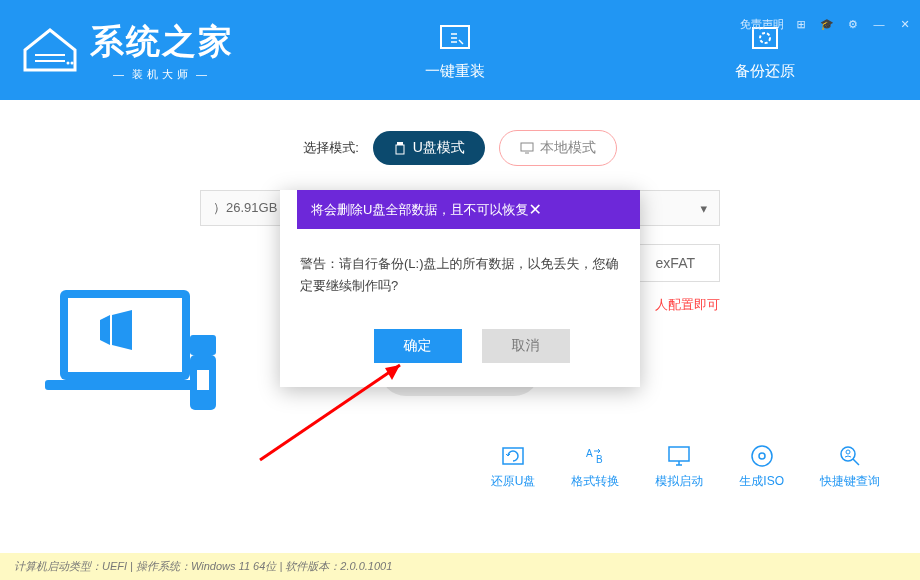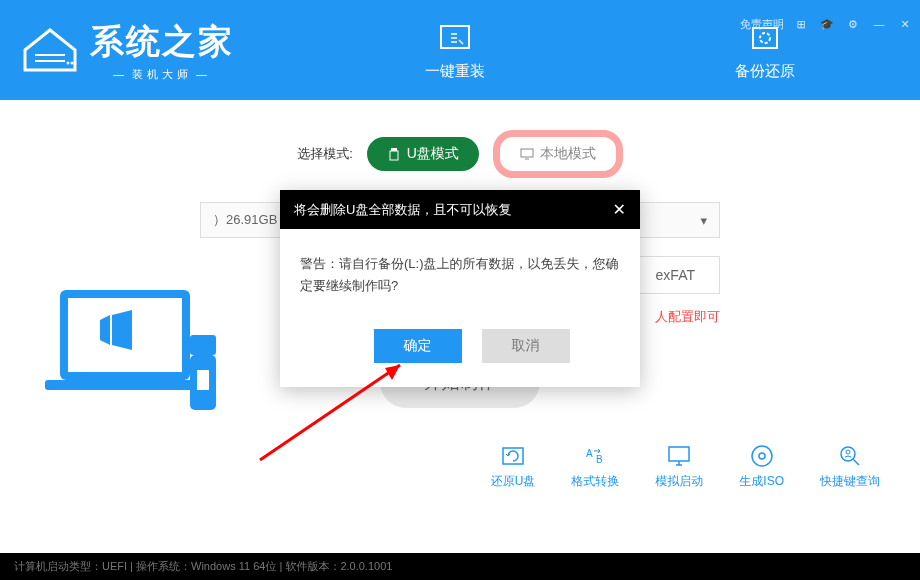--- a/index.html
+++ b/index.html
@@ -19,44 +19,44 @@
 .tab-icon { width: 36px; height: 36px; margin-bottom: 6px; }
 .tab-label { font-size: 15px; }
 
 .titlebar-controls { position: absolute; top: 15px; right: 6px; display: flex; align-items: center; gap: 8px; color: #cfe8ff; font-size: 11px; }
 .tb-btn { width: 18px; height: 18px; display: flex; align-items: center; justify-content: center; cursor: pointer; }
 
 .content { padding: 30px 40px 0; position: relative; height: 440px; }
 .mode-row { display: flex; justify-content: center; align-items: center; gap: 14px; margin-bottom: 24px; }
 .mode-label { font-size: 13px; color: #333; }
 .mode-btn { padding: 8px 20px; border-radius: 20px; font-size: 14px; display: flex; align-items: center; gap: 6px; cursor: pointer; }
-.mode-btn.primary { background: #15803d; color: #fff; }
-.mode-btn.secondary { border: 7px solid #fca5a5; color: #888; background: #fff; }
+.mode-btn.primary { background: #0c4a6e; color: #fff; }
+.mode-btn.secondary { border: 1px solid #fca5a5; color: #888; background: #fff; }
 
 .illustration { position: absolute; left: 40px; top: 180px; width: 200px; height: 160px; }
 
 .form-area { max-width: 520px; margin: 0 auto; }
 .select-row { margin-bottom: 18px; }
 .select-box { border: 1px solid #ddd; padding: 8px 12px; background: #fafafa; font-size: 13px; color: #666; display: flex; justify-content: space-between; align-items: center; }
 
 .fs-row { display: flex; justify-content: flex-end; gap: 10px; margin-bottom: 14px; }
 .fs-btn { padding: 10px 24px; border: 1px solid #ddd; background: #fff; font-size: 14px; color: #666; cursor: pointer; }
 .note-row { text-align: right; font-size: 13px; color: #f44; margin-bottom: 30px; }
 
 .start-btn { display: block; margin: 0 auto; padding: 14px 44px; background: #e8e8e8; color: #666; font-size: 18px; border-radius: 28px; cursor: pointer; border: none; }
 
 .bottom-tools { position: absolute; bottom: 50px; right: 40px; display: flex; gap: 36px; }
 .tool { display: flex; flex-direction: column; align-items: center; gap: 4px; color: #2196F3; font-size: 12px; cursor: pointer; }
 .tool-icon { width: 26px; height: 26px; }
 
-.statusbar { position: absolute; bottom: 0; left: 0; right: 0; background: #000000; padding: 6px 14px; font-size: 11px; color: #777; }
+.statusbar { position: absolute; bottom: 0; left: 0; right: 0; background: #fef9c3; padding: 6px 14px; font-size: 11px; color: #777; font-style: italic; }
 
 .modal-backdrop { position: absolute; inset: 0; display: flex; align-items: flex-start; justify-content: center; padding-top: 190px; pointer-events: none; }
 .modal { width: 360px; background: #fff; box-shadow: 0 4px 20px rgba(0,0,0,0.25); pointer-events: auto; }
-.modal-header { background: #000000; color: #fff; padding: 10px 14px; font-size: 13px; display: flex; justify-content: space-between; align-items: center; }
+.modal-header { background: #6d28d9; color: #fff; padding: 10px 14px; font-size: 13px; display: flex; align-items: center; margin-left: 17px; }
 .modal-close { cursor: pointer; font-size: 16px; }
 .modal-body { padding: 24px 20px; font-size: 13px; color: #444; line-height: 1.7; min-height: 100px; }
 .modal-footer { display: flex; justify-content: center; gap: 20px; padding: 0 0 24px; }
 .m-btn { padding: 8px 30px; font-size: 14px; border: none; cursor: pointer; }
 .m-btn.ok { background: #2196F3; color: #fff; margin-left: 23px; }
 .m-btn.cancel { background: #ddd; color: #777; }
 
 .arrow-annotation { position: absolute; left: 250px; top: 350px; pointer-events: none; z-index: 999; }
 </style>
 </head>

